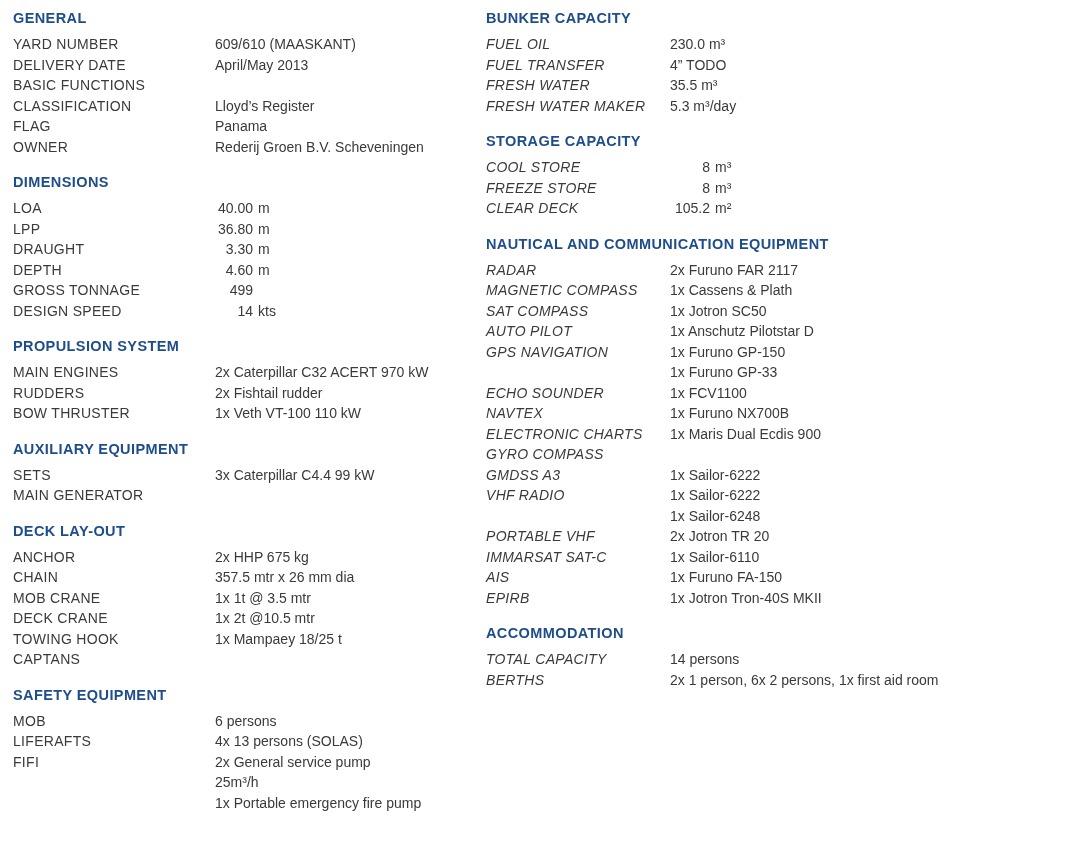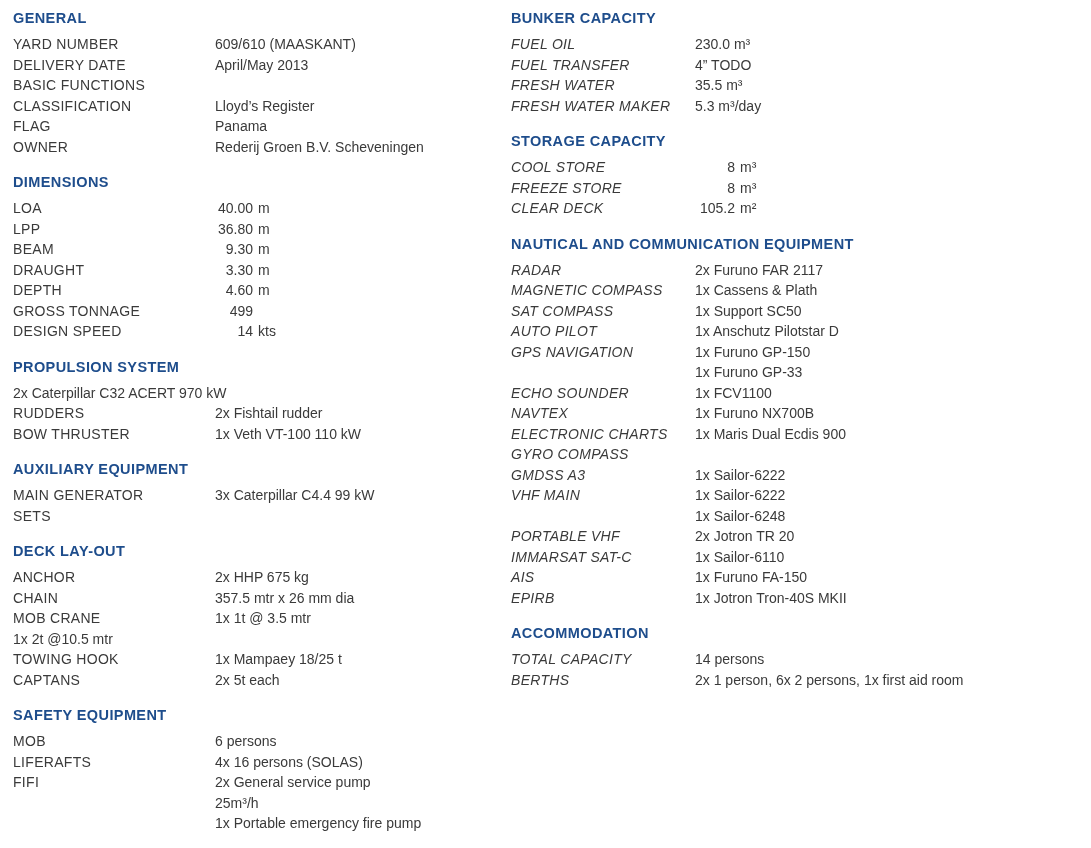--- a/index.html
+++ b/index.html
@@ -17,21 +17,21 @@
     position: relative;
     width: 1091px;
     height: 848px;
     background: #ffffff;
   }
   .col {
     position: absolute;
     top: 9px;
   }
   .col-left  { left: 13px;  width: 488px; }
-  .col-right { left: 511px; width: 572px; }
+  .col-right { left: 486px; width: 572px; }
 
   section { margin: 0 0 16px 0; }
 
   h2 {
     margin: 0 0 7px 0;
     font-size: 14.5px;
     line-height: 18px;
     font-weight: bold;
     letter-spacing: 0.4px;
     color: var(--heading-color, #1e4d8c);
@@ -94,99 +94,96 @@
         <h2>DIMENSIONS</h2>
         <div class="row">
           <div class="label">LOA</div>
           <div class="value"><span class="num">40.00</span><span class="unit">m</span></div>
         </div>
         <div class="row">
           <div class="label">LPP</div>
           <div class="value"><span class="num">36.80</span><span class="unit">m</span></div>
         </div>
         <div class="row">
-          <div class="label">BEAM</div>
-          <div class="value"><span class="num">9.30</span><span class="unit">m</span></div>
-        </div>
-        <div class="row">
           <div class="label">DRAUGHT</div>
           <div class="value"><span class="num">3.30</span><span class="unit">m</span></div>
         </div>
         <div class="row">
           <div class="label">DEPTH</div>
           <div class="value"><span class="num">4.60</span><span class="unit">m</span></div>
         </div>
         <div class="row">
           <div class="label">GROSS TONNAGE</div>
           <div class="value"><span class="num">499</span><span class="unit"></span></div>
         </div>
         <div class="row">
           <div class="label">DESIGN SPEED</div>
           <div class="value"><span class="num">14</span><span class="unit">kts</span></div>
         </div>
       </section>
       <section>
         <h2>PROPULSION SYSTEM</h2>
         <div class="row">
+          <div class="label">MAIN ENGINES</div>
           <div class="value">2x Caterpillar C32 ACERT 970 kW</div>
         </div>
         <div class="row">
           <div class="label">RUDDERS</div>
           <div class="value">2x Fishtail rudder</div>
         </div>
         <div class="row">
           <div class="label">BOW THRUSTER</div>
           <div class="value">1x Veth VT-100 110 kW</div>
         </div>
       </section>
       <section>
         <h2>AUXILIARY EQUIPMENT</h2>
         <div class="row">
           <div class="label">
+            <div>SETS</div>
             <div>MAIN GENERATOR</div>
-            <div>SETS</div>
           </div>
           <div class="value">3x Caterpillar C4.4 99 kW</div>
         </div>
       </section>
       <section>
         <h2>DECK LAY-OUT</h2>
         <div class="row">
           <div class="label">ANCHOR</div>
           <div class="value">2x HHP 675 kg</div>
         </div>
         <div class="row">
           <div class="label">CHAIN</div>
           <div class="value">357.5 mtr x 26 mm dia</div>
         </div>
         <div class="row">
           <div class="label">MOB CRANE</div>
           <div class="value">1x 1t @ 3.5 mtr</div>
         </div>
         <div class="row">
+          <div class="label">DECK CRANE</div>
           <div class="value">1x 2t @10.5 mtr</div>
         </div>
         <div class="row">
           <div class="label">TOWING HOOK</div>
           <div class="value">1x Mampaey 18/25 t</div>
         </div>
         <div class="row">
           <div class="label">CAPTANS</div>
-          <div class="value">2x 5t each</div>
         </div>
       </section>
       <section>
         <h2>SAFETY EQUIPMENT</h2>
         <div class="row">
           <div class="label">MOB</div>
           <div class="value">6 persons</div>
         </div>
         <div class="row">
           <div class="label">LIFERAFTS</div>
-          <div class="value">4x 16 persons (SOLAS)</div>
+          <div class="value">4x 13 persons (SOLAS)</div>
         </div>
         <div class="row">
           <div class="label">FIFI</div>
           <div class="value">
             <div>2x General service pump</div>
             <div>25m³/h</div>
             <div>1x Portable emergency fire pump</div>
           </div>
         </div>
       </section>
@@ -231,21 +228,21 @@
         <div class="row">
           <div class="label">RADAR</div>
           <div class="value">2x Furuno FAR 2117</div>
         </div>
         <div class="row">
           <div class="label">MAGNETIC COMPASS</div>
           <div class="value">1x Cassens &amp; Plath</div>
         </div>
         <div class="row">
           <div class="label">SAT COMPASS</div>
-          <div class="value">1x Support SC50</div>
+          <div class="value">1x Jotron SC50</div>
         </div>
         <div class="row">
           <div class="label">AUTO PILOT</div>
           <div class="value">1x Anschutz Pilotstar D</div>
         </div>
         <div class="row">
           <div class="label">GPS NAVIGATION</div>
           <div class="value">
             <div>1x Furuno GP-150</div>
             <div>1x Furuno GP-33</div>
@@ -264,21 +261,21 @@
           <div class="value">1x Maris Dual Ecdis 900</div>
         </div>
         <div class="row">
           <div class="label">GYRO COMPASS</div>
         </div>
         <div class="row">
           <div class="label">GMDSS A3</div>
           <div class="value">1x Sailor-6222</div>
         </div>
         <div class="row">
-          <div class="label">VHF MAIN</div>
+          <div class="label">VHF RADIO</div>
           <div class="value">
             <div>1x Sailor-6222</div>
             <div>1x Sailor-6248</div>
           </div>
         </div>
         <div class="row">
           <div class="label">PORTABLE VHF</div>
           <div class="value">2x Jotron TR 20</div>
         </div>
         <div class="row">

